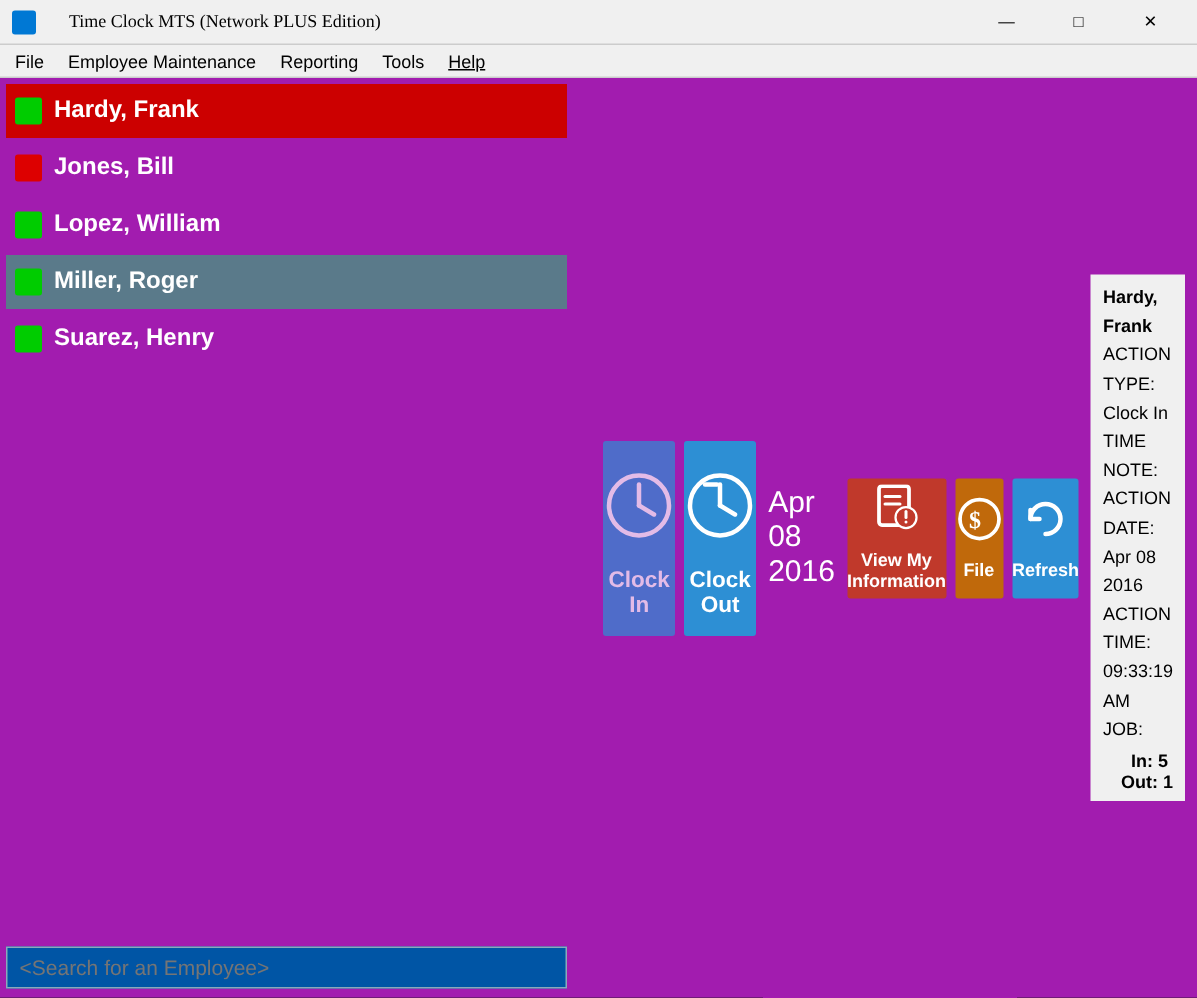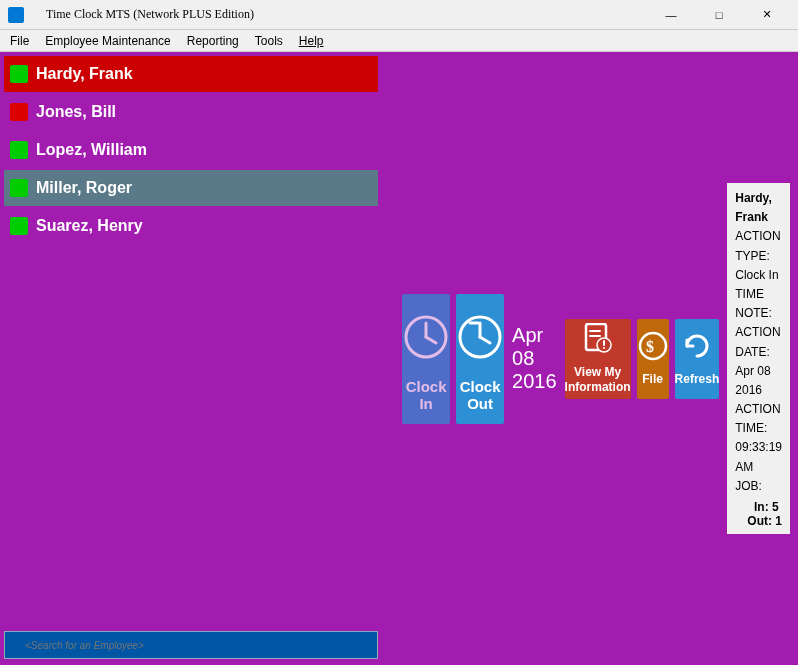--- a/index.html
+++ b/index.html
@@ -116,23 +116,22 @@
     }
     .search-box-container {
       padding: 4px 0 2px;
     }
     .search-box {
       width: 100%;
       height: 28px;
       background: #0055a5;
       border: 1px solid #8ab;
       color: #aac;
-      font-size: 10px;
-      font-style: italic;
-      padding: 0 20px;
+      font-size: 14px;
+      padding: 0 8px;
     }
     .right-panel {
       flex: 1;
       display: flex;
       flex-direction: row;
       align-items: center;
       padding: 8px;
       gap: 8px;
     }
     .action-buttons-row {

